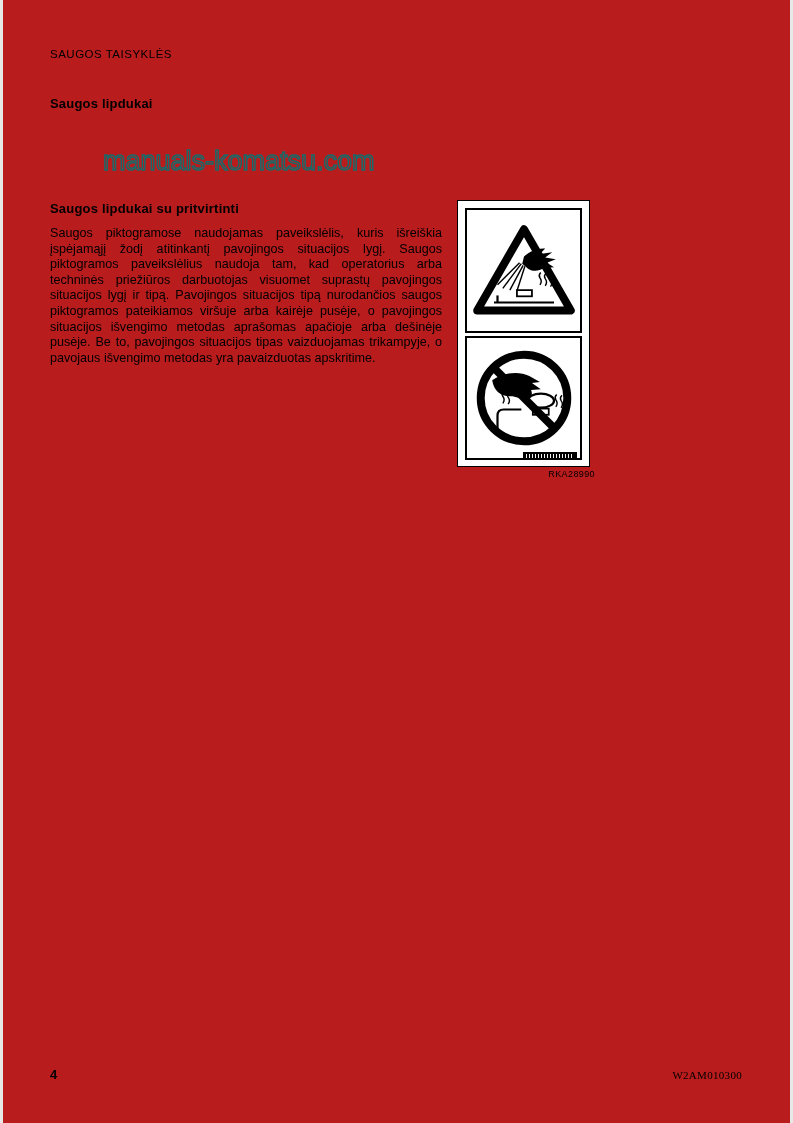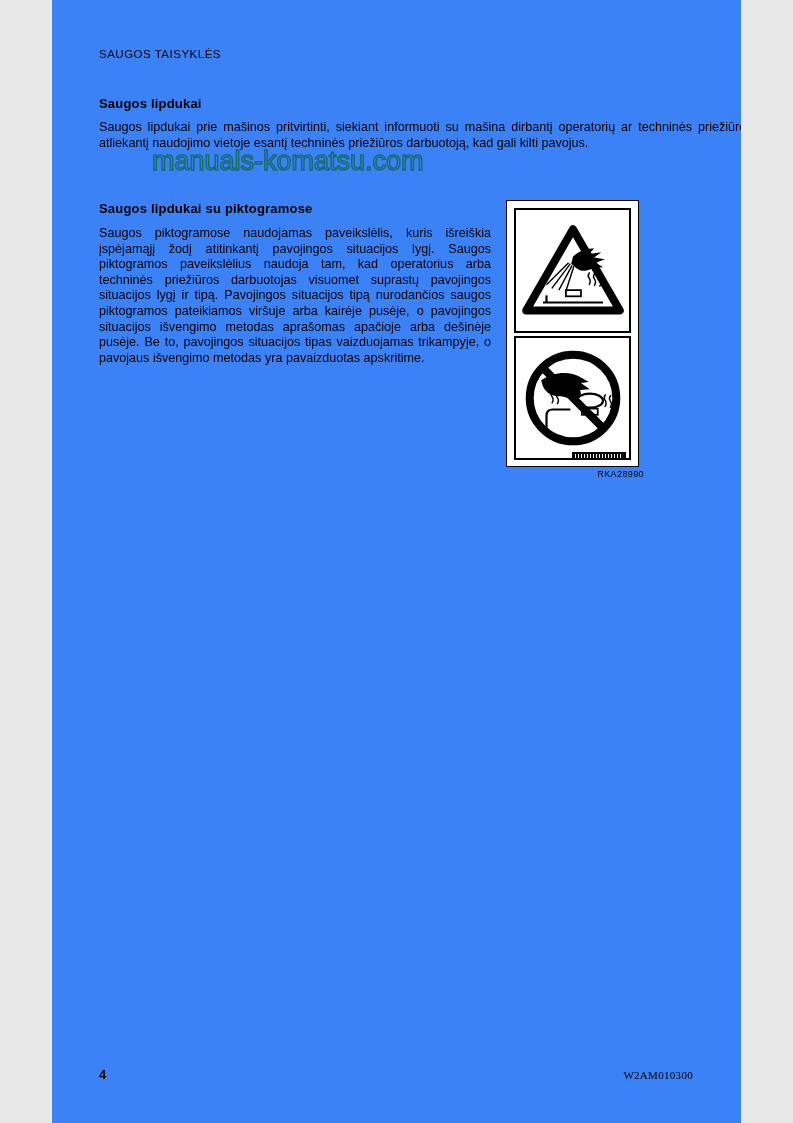--- a/index.html
+++ b/index.html
@@ -1,19 +1,19 @@
 <!DOCTYPE html>
 <html><head>
 <meta charset="utf-8">
 <style>
   html,body{margin:0;padding:0;background:#e8e8e8;}
   .page{
     position:relative;
-    width:689px;height:1123px;
-    background:#3b82f6;
+    width:787px;height:1123px;
+    background:#b91c1c;
     margin:0 auto;
     overflow:hidden;
     font-family:"Liberation Sans", sans-serif;
     color:#000;
   }
   .running-header{
     position:absolute;left:47px;top:48px;
     font-size:11.5px;letter-spacing:0.5px;
   }
   .sec-heading{
@@ -81,23 +81,22 @@
 </head>
 <body>
 
 <div class="page">
 
   <div class="running-header">SAUGOS TAISYKLĖS</div>
 
   <div class="watermark">manuals-komatsu.com</div>
 
   <div class="sec-heading h-labels">Saugos lipdukai</div>
-  <div class="body-text p-labels">Saugos lipdukai prie mašinos pritvirtinti, siekiant informuoti su mašina dirbantį operatorių ar techninės priežiūros darbus atliekantį naudojimo vietoje esantį techninės priežiūros darbuotoją, kad gali kilti pavojus.</div>
 
-  <div class="sec-heading h-pictograms">Saugos lipdukai su piktogramose</div>
+  <div class="sec-heading h-pictograms">Saugos lipdukai su pritvirtinti</div>
   <div class="body-text p-pictograms">Saugos piktogramose naudojamas paveikslėlis, kuris išreiškia įspėjamąjį žodį atitinkantį pavojingos situacijos lygį. Saugos piktogramos paveikslėlius naudoja tam, kad operatorius arba techninės priežiūros darbuotojas visuomet suprastų pavojingos situacijos lygį ir tipą. Pavojingos situacijos tipą nurodančios saugos piktogramos pateikiamos viršuje arba kairėje pusėje, o pavojingos situacijos išvengimo metodas aprašomas apačioje arba dešinėje pusėje. Be to, pavojingos situacijos tipas vaizduojamas trikampyje, o pavojaus išvengimo metodas yra pavaizduotas apskritime.</div>
 
   <div class="figure">
     <div class="fig-outer">
       <div class="fig-inner">
 
         <div class="fig-cell">
           <svg viewBox="0 0 120 106" aria-hidden="true">
             <path d="M60 7 L113 99 L7 99 Z" fill="#fff" stroke="#000" stroke-width="9" stroke-linejoin="round"></path>
             <path d="M60 38 c6 -6 16 -10 24 -9 l-6 6 14 -2 -8 6 12 2 -10 4 8 5 -12 1 c-5 4 -12 4 -17 1 l-7 -6 z" fill="#000"></path>

